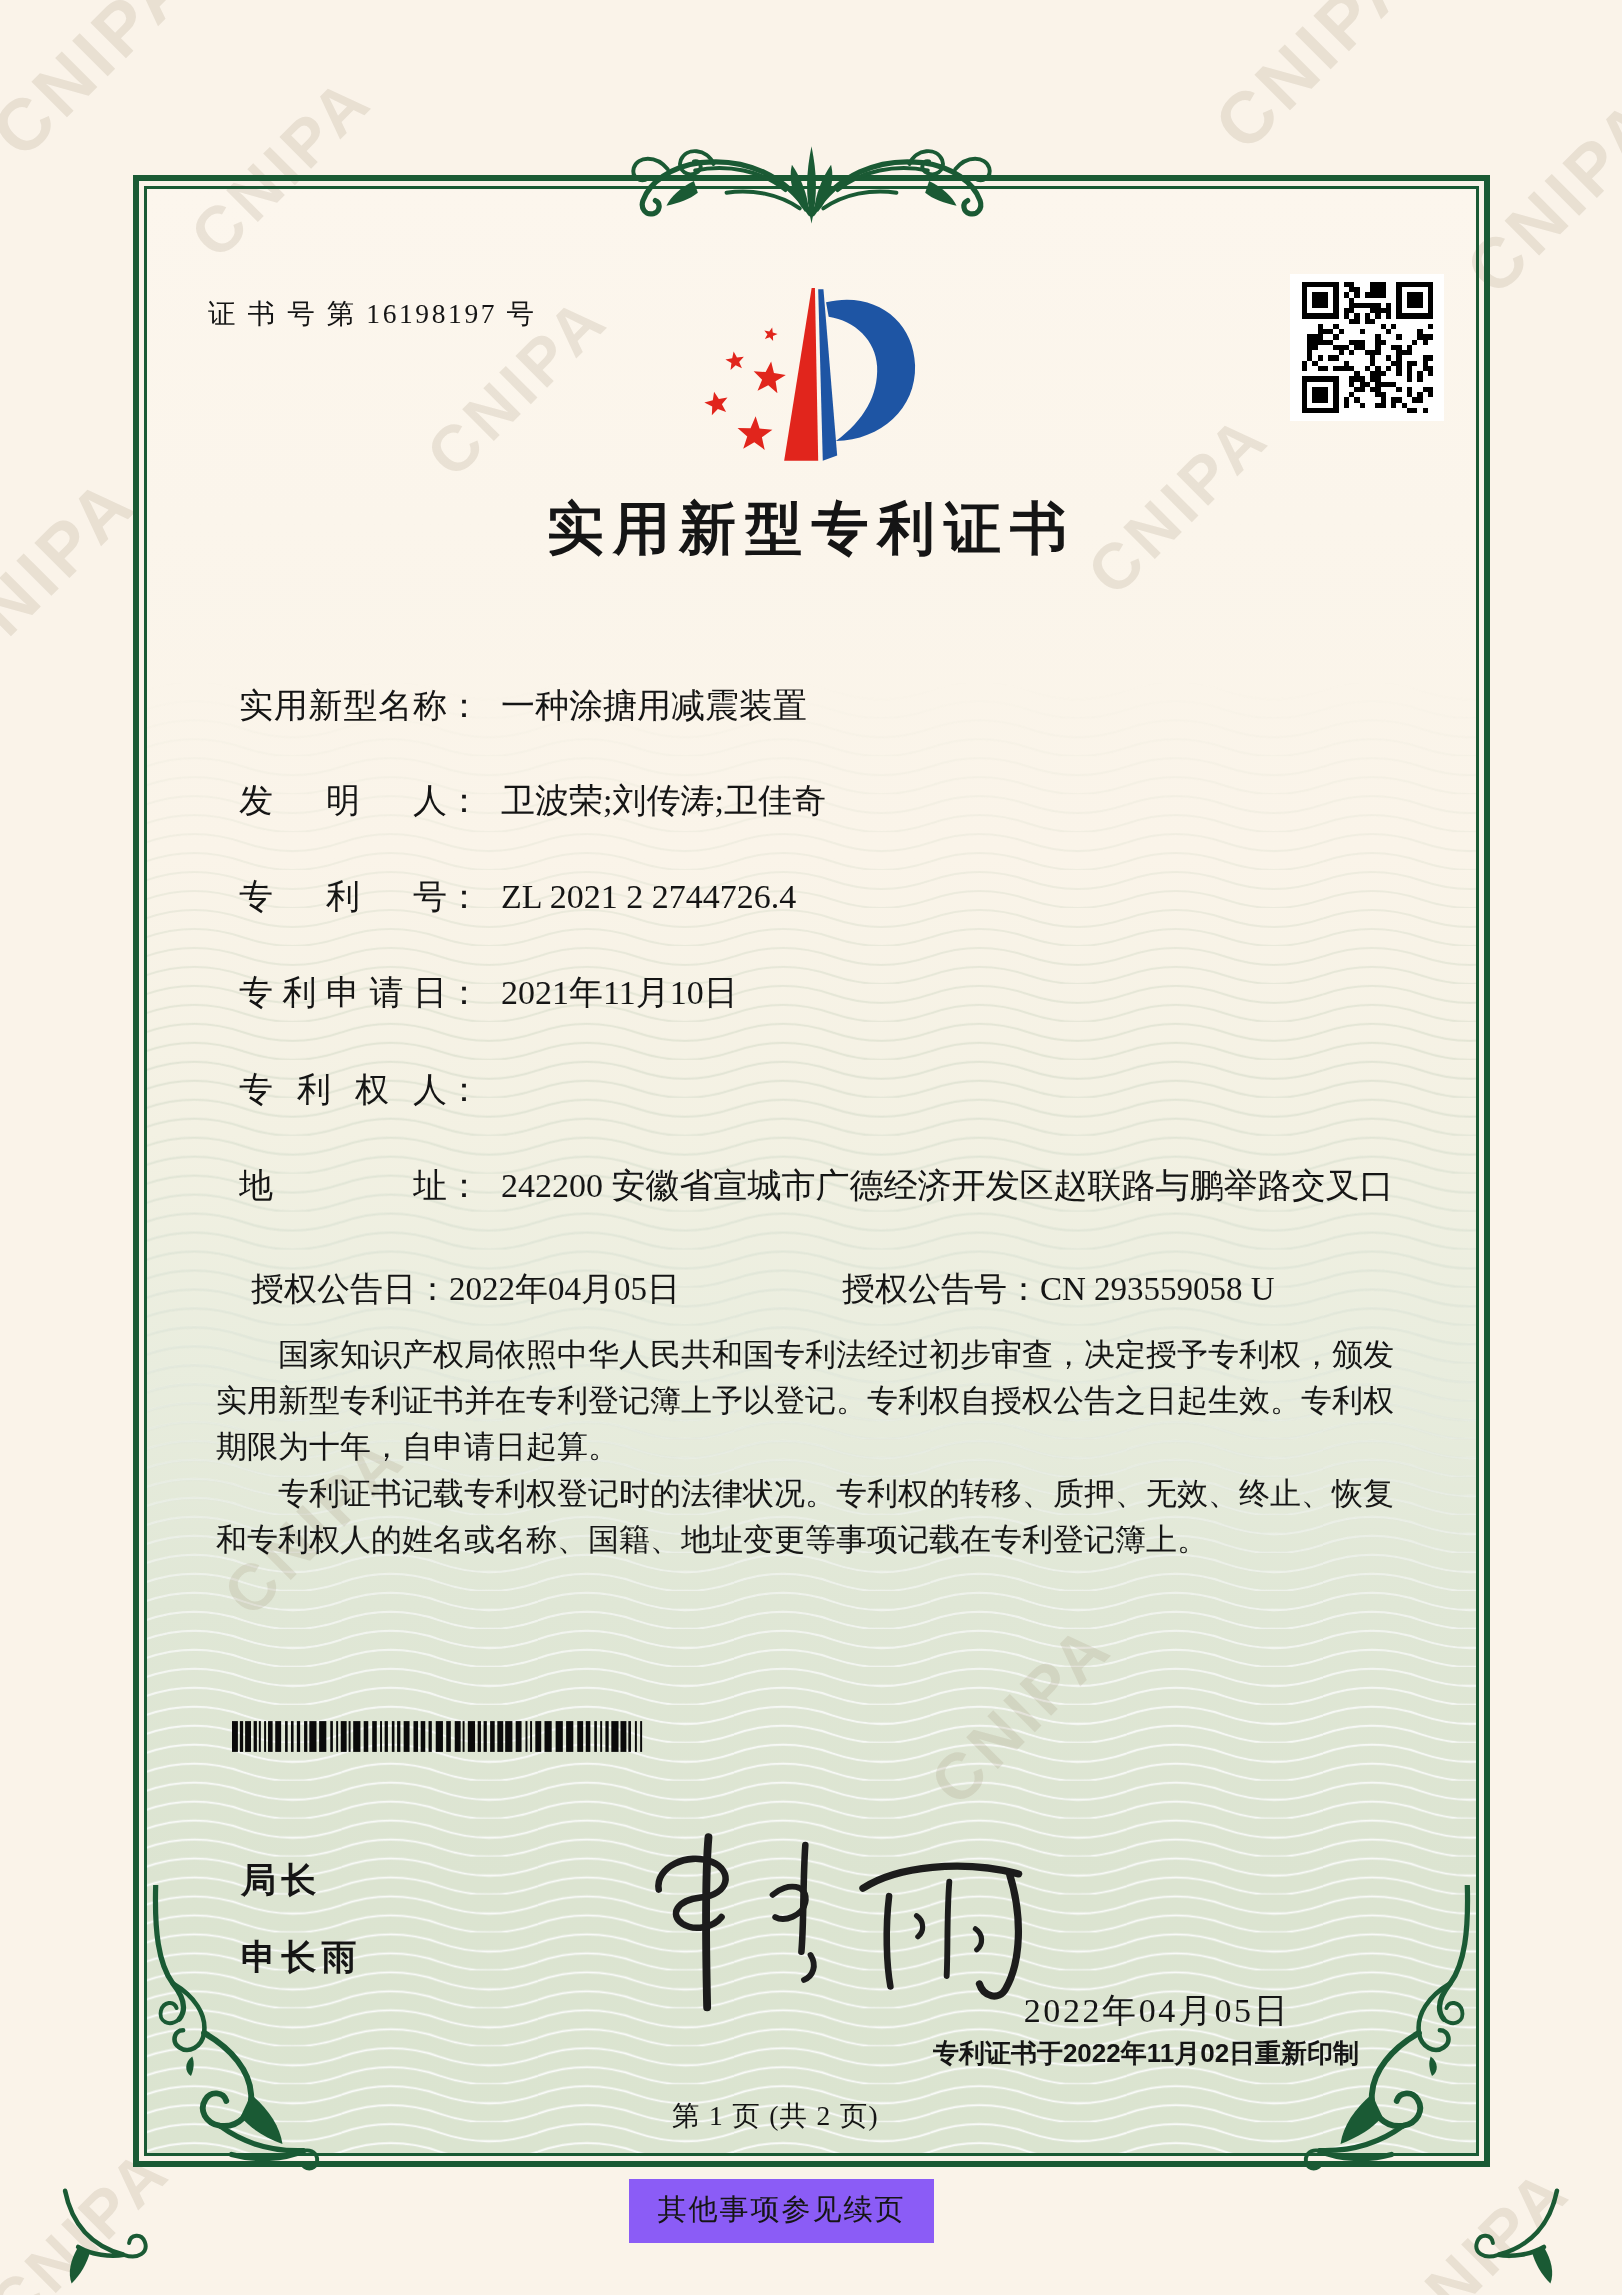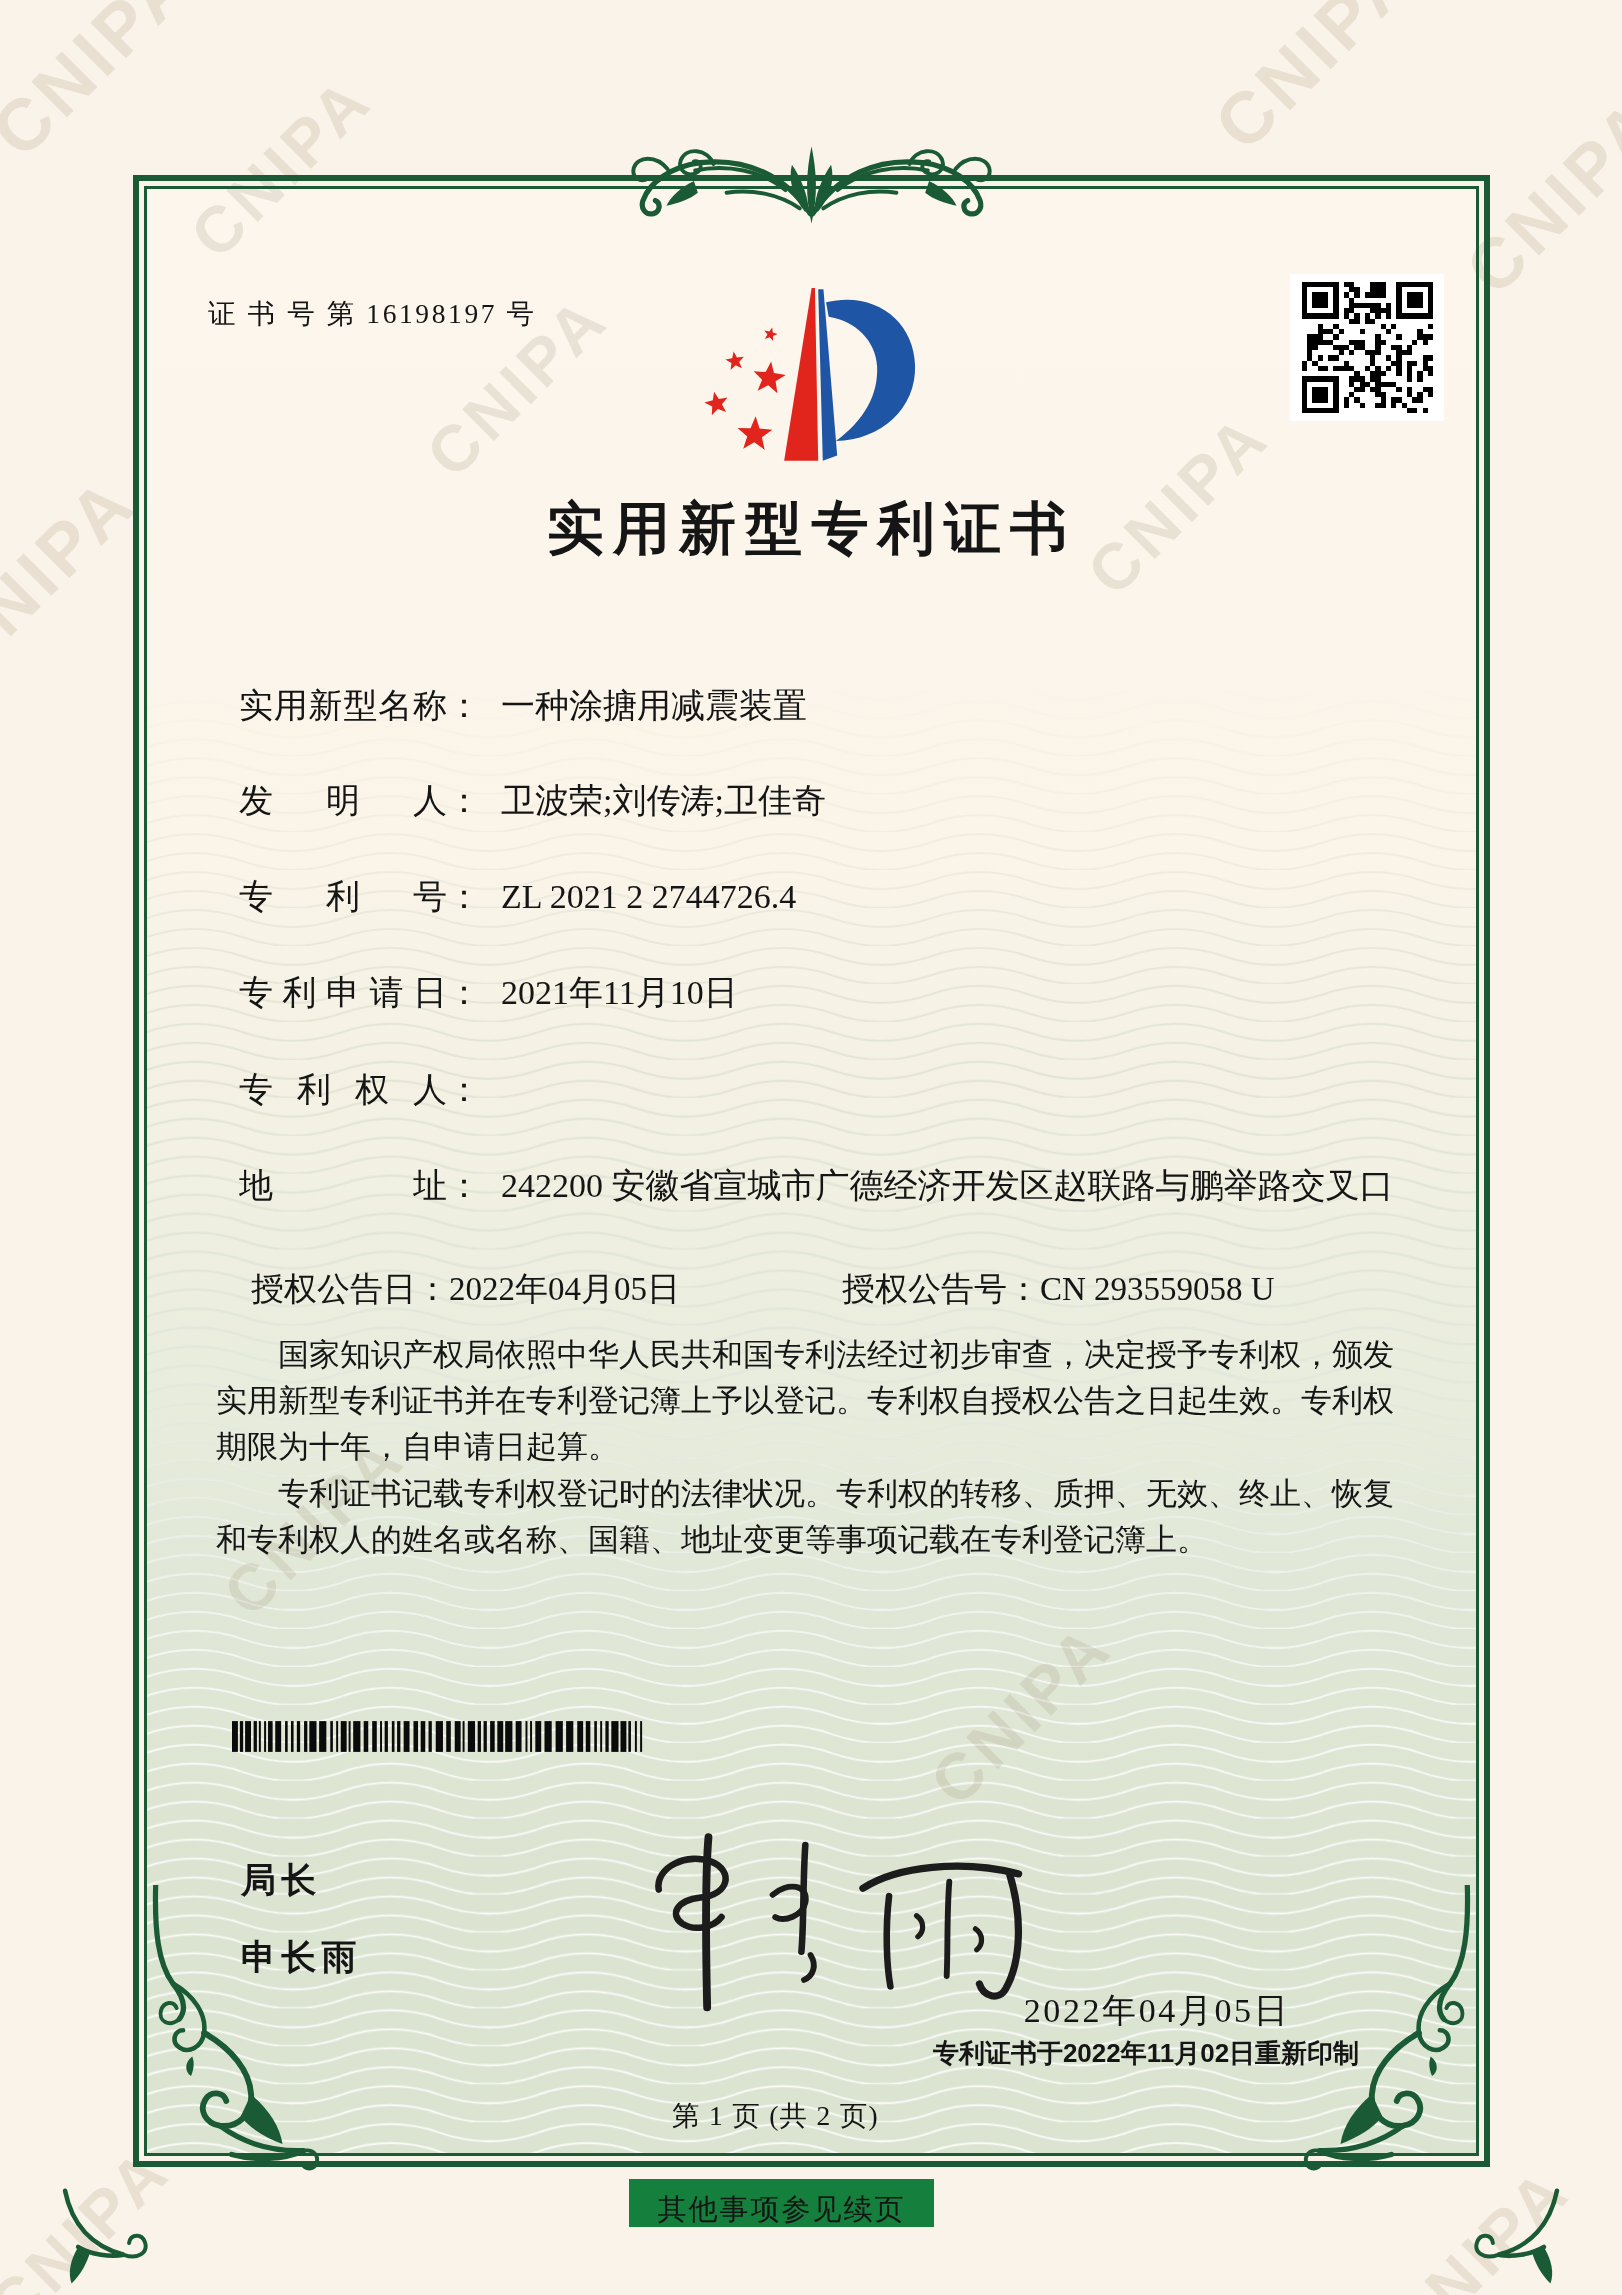--- a/index.html
+++ b/index.html
@@ -32,21 +32,21 @@
   .fcolon{display:inline-block;}
   .fvalue{display:inline-block;margin-left:20px;max-width:910px;}
   .grant-row{left:239px;width:1171px;font-size:33px;z-index:5;margin-left:12px;}
   .grant-right{position:absolute;left:591px;top:0;}
   .bodypara{left:216px;width:1178px;font-size:31px;line-height:46px;text-align:justify;z-index:5;}
   .bodypara p{margin:0;text-indent:2em;}
   .sign-label{left:241px;font-family:"Liberation Sans","DejaVu Sans",sans-serif;font-weight:700;font-size:35px;letter-spacing:5.2px;z-index:5;}
   .issue-date{left:928px;top:1988px;width:458px;text-align:center;font-size:34px;letter-spacing:2.6px;z-index:5;}
   .reprint{left:917px;top:2036px;width:458px;text-align:center;font-family:"Liberation Sans","DejaVu Sans",sans-serif;font-weight:700;font-size:26px;z-index:5;}
   .page-info{left:579px;top:2098px;width:393px;text-align:center;font-size:27.5px;letter-spacing:1.3px;z-index:5;}
-  .note-band{left:629px;top:2179px;width:305px;height:48px;background:#15803d;z-index:5;text-align:center;}
+  .note-band{left:629px;top:2179px;width:305px;height:64px;background:#8b5cf6;z-index:5;text-align:center;}
   .note-band span{line-height:60px;font-size:29px;letter-spacing:2px;}
   .qr-box{left:1290px;top:274px;width:154px;height:147px;background:#ffffff;z-index:5;}
   .qr-box svg{position:absolute;left:11.8px;top:7.9px;}
   .barcode{left:232px;top:1721px;z-index:5;}
   .logo{left:703px;top:280px;z-index:5;}
   .signature{left:609px;top:1811px;z-index:6;}
 </style>
 </head>
 <body>
 

